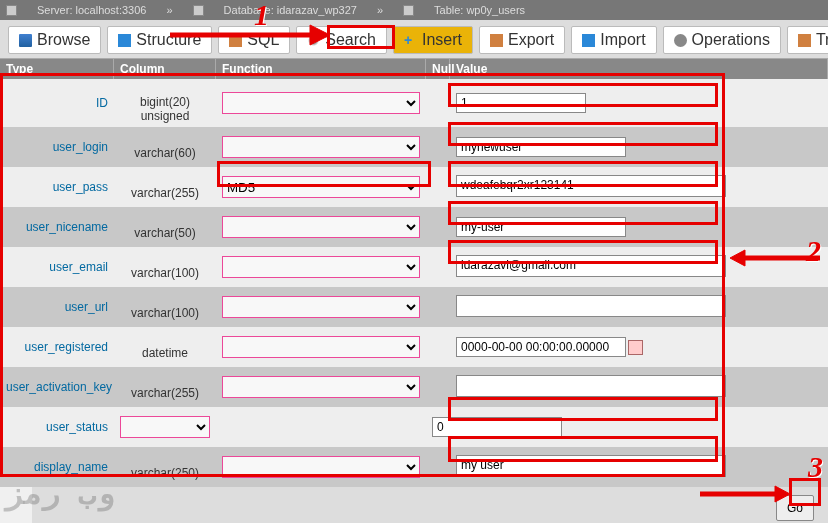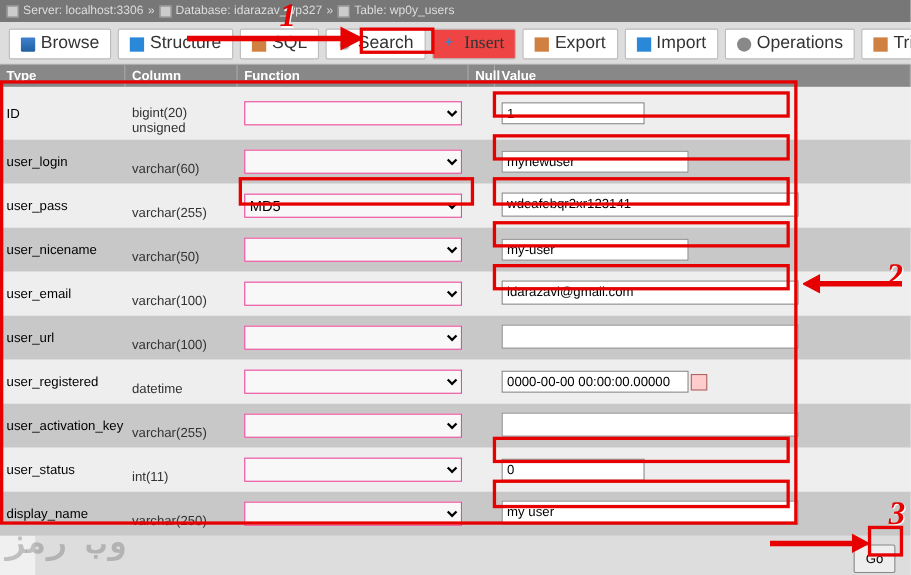--- a/index.html
+++ b/index.html
@@ -12,21 +12,21 @@
     overflow: hidden;
     position: relative;
   }
   .titlebar {
     background: #777;
     color: #ddd;
     padding: 3px 6px;
     font-size: 11px;
     display: flex;
     align-items: center;
-    gap: 4px;
+    gap: 20px;
     height: 20px;
   }
   .titlebar-icon {
     width: 11px; height: 11px;
     background: #ccc;
     display: inline-block;
     border: 1px solid #888;
   }
   .tabs {
     background: #ddd;
@@ -41,22 +41,21 @@
     border-radius: 2px;
     padding: 4px 10px;
     display: flex;
     align-items: center;
     gap: 5px;
     cursor: pointer;
     font-size: 16px;
     color: #333;
   }
   .tab.active {
-    background: #ef4444;
-    font-family: Liberation Serif, serif;
+    background: #eab308;
   }
   .tab-icon {
     width: 13px; height: 13px;
     display: inline-block;
   }
   .icon-browse{background:linear-gradient(#4080d0,#2060a0);border-radius:1px;}
   .icon-structure{background:#2a88d8;}
   .icon-sql{background:#d08040;}
   .icon-search{background:radial-gradient(circle, #fff 30%, #888 31%, transparent 60%);}
   .icon-insert{width:13px;height:13px;position:relative;}
@@ -81,22 +80,22 @@
   }
   .data-row {
     display: grid;
     grid-template-columns: 114px 102px 210px 24px 1fr;
     align-items: center;
     min-height: 40px;
   }
   .data-row:nth-child(odd) { background: #eee; }
   .data-row:nth-child(even) { background: #c8c8c8; }
   .data-row > div { padding: 4px 6px; font-size: 12px; }
-  .col-name { text-align: left; color: #000000; }
-  .col-type { color: #333; margin-top: 12px; }
+  .col-name { text-align: right; color: #0369a1; }
+  .col-type { text-align: center; color: #333; margin-top: 12px; }
   .col-func select {
     width: 100%;
     height: 22px;
     border: 1px solid #ec4899;
     background: #f8f8f8;
   }
   .col-value input, .col-value textarea {
     border: 1px solid #888;
     padding: 2px 4px;
     font-size: 12px;
@@ -271,21 +270,20 @@
     </div>
     <div class="data-row">
       <div class="col-name">user_activation_key</div>
       <div class="col-type">varchar(255)</div>
       <div class="col-func"><select><option></option></select></div>
       <div></div>
       <div class="col-value"><textarea style=""></textarea></div>
     </div>
     <div class="data-row">
       <div class="col-name">user_status</div>
-      <div class="col-type">int(11)</div>
       <div class="col-func"><select><option></option></select></div>
       <div></div>
       <div class="col-value"><input class="narrow" value="0" style=""></div>
     </div>
     <div class="data-row">
       <div class="col-name">display_name</div>
       <div class="col-type">varchar(250)</div>
       <div class="col-func"><select><option></option></select></div>
       <div></div>
       <div class="col-value"><textarea style="">my user</textarea></div>

